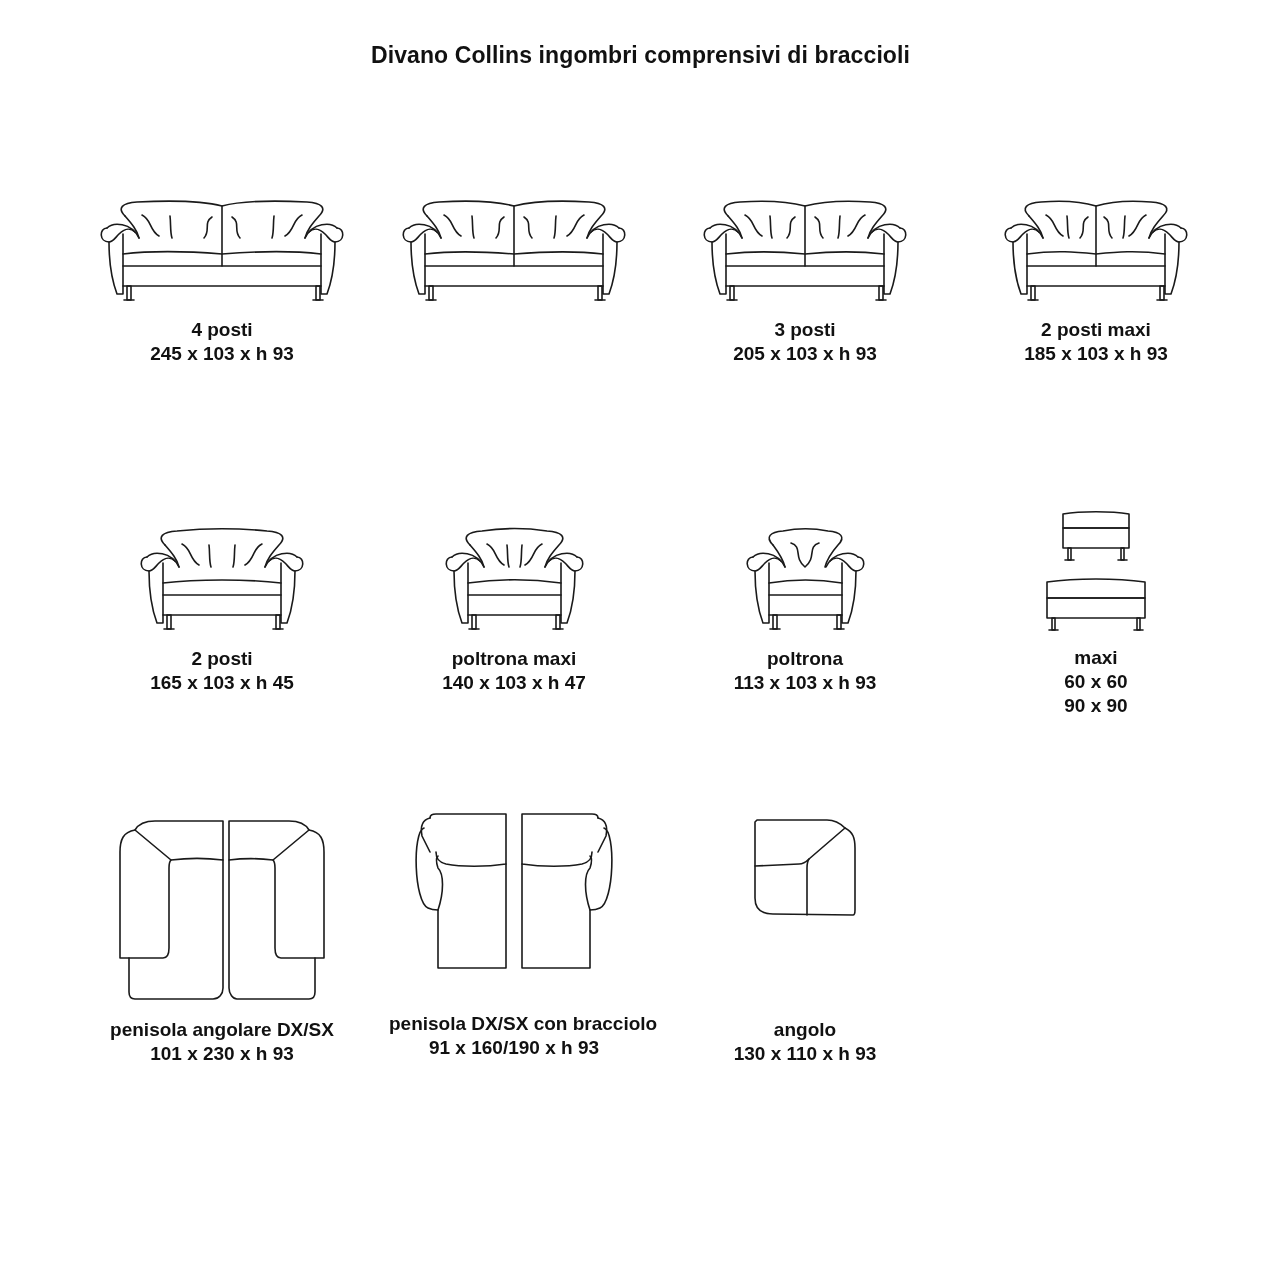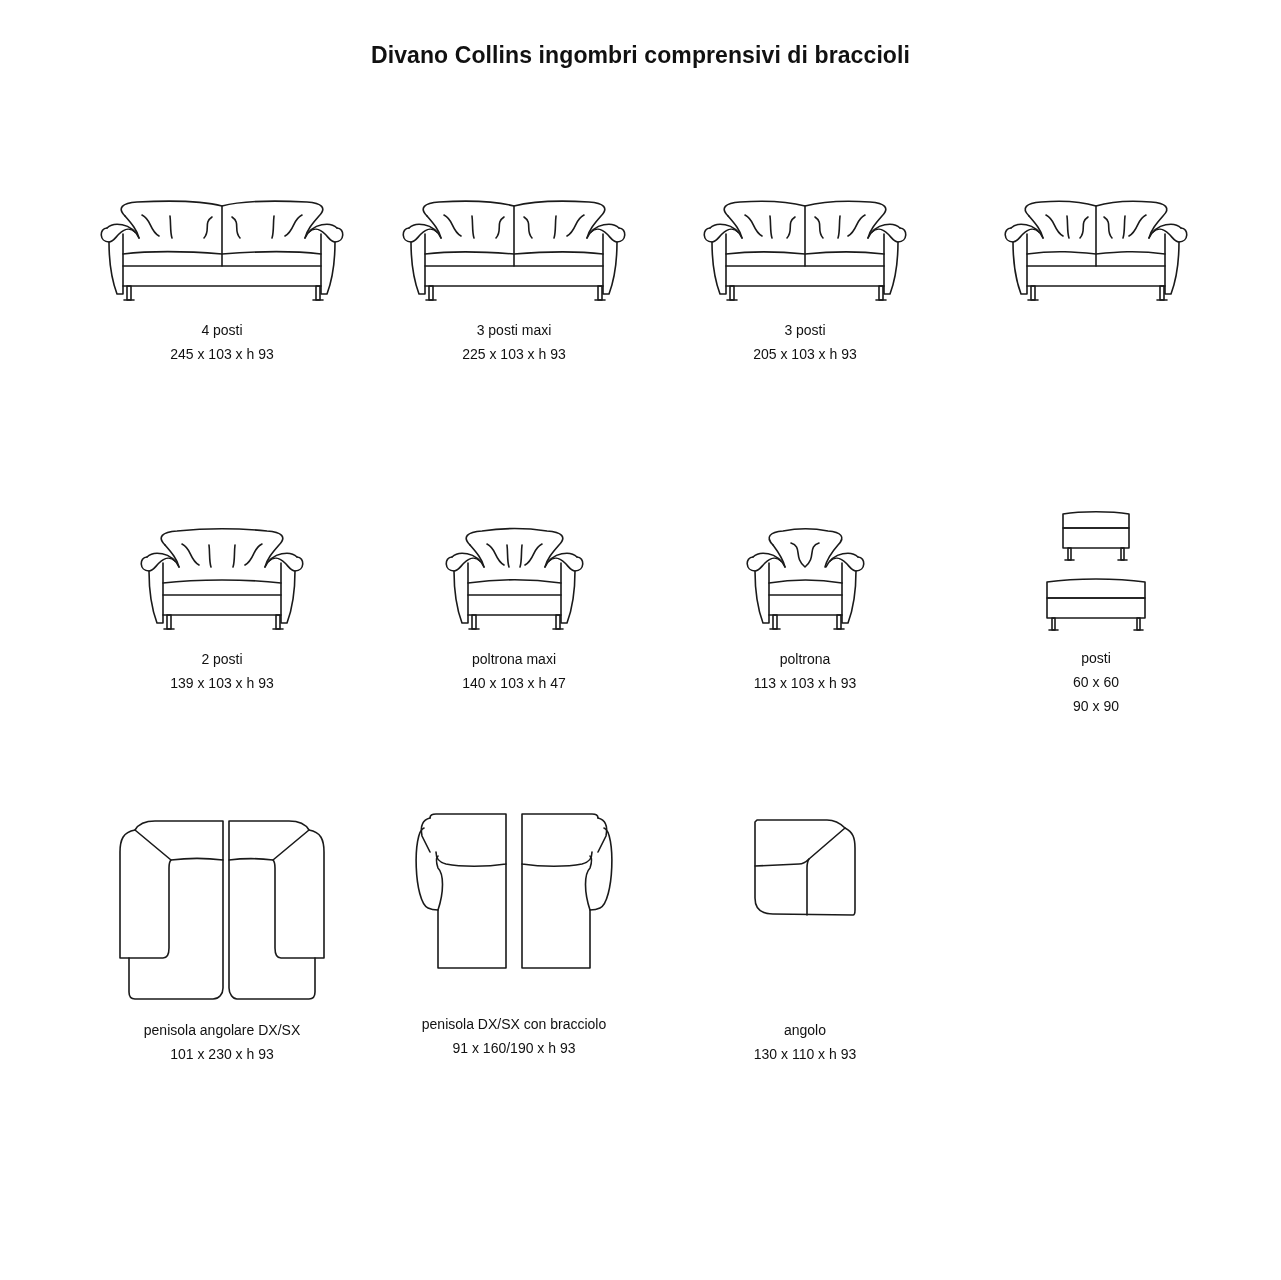--- a/index.html
+++ b/index.html
@@ -2,21 +2,21 @@
 <html><head>
   <meta charset="utf-8">
   <style>
     html, body { margin: 0; padding: 0; background: #ffffff; }
     body { width: 1281px; height: 1280px; position: relative; overflow: hidden;
            font-family: "Liberation Sans", sans-serif; color: #111; }
     .title { position: absolute; top: 42px; left: 0; width: 1281px; text-align: center;
              font-size: 23px; font-weight: bold; letter-spacing: 0.1px; }
     .item { position: absolute; text-align: center; }
     .item svg { display: block; margin: 0 auto; overflow: visible; }
-    .label { font-size: 14px; font-weight: normal; line-height: 24px; white-space: nowrap; }
+    .label { font-size: 19px; font-weight: bold; line-height: 24px; white-space: nowrap; }
     svg path, svg line, svg rect, svg polyline { fill: none; stroke: #1a1a1a; stroke-width: 1.6;
              stroke-linecap: round; stroke-linejoin: round; }
   </style>
 </head>
 <body>
 
 <div class="title">Divano Collins ingombri comprensivi di braccioli</div>
 
 <div class="item" style="left:97px; top:198px; width:250px;">
   <svg width="250" height="106" viewBox="0 0 250 106">
@@ -72,24 +72,20 @@
     <path d="M12 44 C12 60 14 80 20 96 L26 96 L26 36"></path>
     <path d="M218 44 C218 60 216 80 210 96 L204 96 L204 36"></path>
     <path d="M26 56 C60 52 90 54 115 56 C140 54 170 52 204 56"></path>
     <line x1="26" y1="68" x2="204" y2="68"></line>
     <line x1="26" y1="88" x2="204" y2="88"></line>
     <rect x="30" y="88" width="4" height="14"></rect>
       <line x1="27" y1="102" x2="37" y2="102"></line>
     <rect x="199" y="88" width="4" height="14"></rect>
       <line x1="196" y1="102" x2="206" y2="102"></line>
   </svg>
-  <div class="label" style="margin-top:14px;">
-    <div>3 posti maxi</div>
-    <div>225 x 103 x h 93</div>
-  </div>
 </div>
 
 <div class="item" style="left:680px; top:198px; width:250px;text-align:center;">
   <svg width="210" height="106" viewBox="0 0 210 106">
     <path d="M28 18 C20 10 25 5 40 4 C70 2 90 4 105 8 C120 4 140 2 170 4 C185 5 190 10 182 18 C175 26 170 32 168 40"></path>
     <path d="M28 18 C35 26 40 32 42 40"></path>
     <line x1="105" y1="8" x2="105" y2="68"></line>
     <path d="M45 17 C55 22 52 32 62 38"></path>
       <path d="M70 18 C71 26 70 34 72 40"></path>
       <path d="M95 19 C86 25 94 32 87 40"></path>
@@ -134,20 +130,24 @@
     <path d="M12 44 C12 60 14 80 20 96 L26 96 L26 36"></path>
     <path d="M178 44 C178 60 176 80 170 96 L164 96 L164 36"></path>
     <path d="M26 56 C55 52 75 54 95 56 C115 54 135 52 164 56"></path>
     <line x1="26" y1="68" x2="164" y2="68"></line>
     <line x1="26" y1="88" x2="164" y2="88"></line>
     <rect x="30" y="88" width="4" height="14"></rect>
       <line x1="27" y1="102" x2="37" y2="102"></line>
     <rect x="159" y="88" width="4" height="14"></rect>
       <line x1="156" y1="102" x2="166" y2="102"></line>
   </svg>
+  <div class="label" style="margin-top:14px;">
+    <div>2 posti maxi</div>
+    <div>185 x 103 x h 93</div>
+  </div>
 </div>
 
 <div class="item" style="left:97px; top:527px; width:250px;">
   <svg width="170" height="106" viewBox="0 0 170 106">
     <path d="M28 18 C20 10 25 5 40 4 C70 1 100 1 130 4 C145 5 150 10 142 18 C135 26 130 32 128 40"></path>
     <path d="M28 18 C35 26 40 32 42 40"></path>
     <path d="M45 17 C55 22 52 32 62 38"></path>
       <path d="M72 18 C73 26 72 34 74 40"></path>
     <path d="M98 18 C97 26 98 34 96 40"></path>
       <path d="M125 17 C115 22 118 32 108 38"></path>
@@ -160,21 +160,21 @@
     <path d="M26 56 C60 52 110 52 144 56"></path>
     <line x1="26" y1="68" x2="144" y2="68"></line>
     <line x1="26" y1="88" x2="144" y2="88"></line>
     <rect x="30" y="88" width="4" height="14"></rect>
       <line x1="27" y1="102" x2="37" y2="102"></line>
     <rect x="139" y="88" width="4" height="14"></rect>
       <line x1="136" y1="102" x2="146" y2="102"></line>
   </svg>
   <div class="label" style="margin-top:14px;">
     <div>2 posti</div>
-    <div>139 x 103 x h 93</div>
+    <div>165 x 103 x h 45</div>
   </div>
 </div>
 
 <div class="item" style="left:389px; top:527px; width:250px;">
   <svg width="145" height="106" viewBox="0 0 145 106">
     <path d="M28 18 C20 10 25 5 40 4 C60 1 85 1 105 4 C120 5 125 10 117 18 C110 26 105 32 103 40"></path>
     <path d="M28 18 C35 26 40 32 42 40"></path>
     <path d="M45 17 C55 22 52 32 62 38"></path>
       <path d="M65 18 C66 26 65 34 67 40"></path>
     <path d="M80 18 C79 26 80 34 78 40"></path>
@@ -235,21 +235,21 @@
       <line x1="87" y1="50" x2="96" y2="50"></line>
 
     <path d="M16 72 C45 68 85 68 114 72 L114 88 L16 88 Z"></path>
     <rect x="16" y="88" width="98" height="20"></rect>
     <rect x="21" y="108" width="3" height="12"></rect>
       <line x1="18" y1="120" x2="27" y2="120"></line>
     <rect x="106" y="108" width="3" height="12"></rect>
       <line x1="103" y1="120" x2="112" y2="120"></line>
   </svg>
   <div class="label" style="margin-top:12px;">
-    <div>posti</div>
+    <div>maxi</div>
     <div>60 x 60</div>
     <div>90 x 90</div>
   </div>
 </div>
 
 <div class="item" style="left:97px; top:818px; width:250px;">
   <svg width="210" height="186" viewBox="0 0 210 186">
 
     <path d="M18 12 C22 5 30 3 38 3 L106 3 L106 42 C90 40 70 40 54 42 Z"></path>
     <path d="M18 12 C6 14 3 22 3 34 L3 140 L46 140 C50 140 52 136 52 130 L52 50 C52 46 53 43 54 42"></path>

